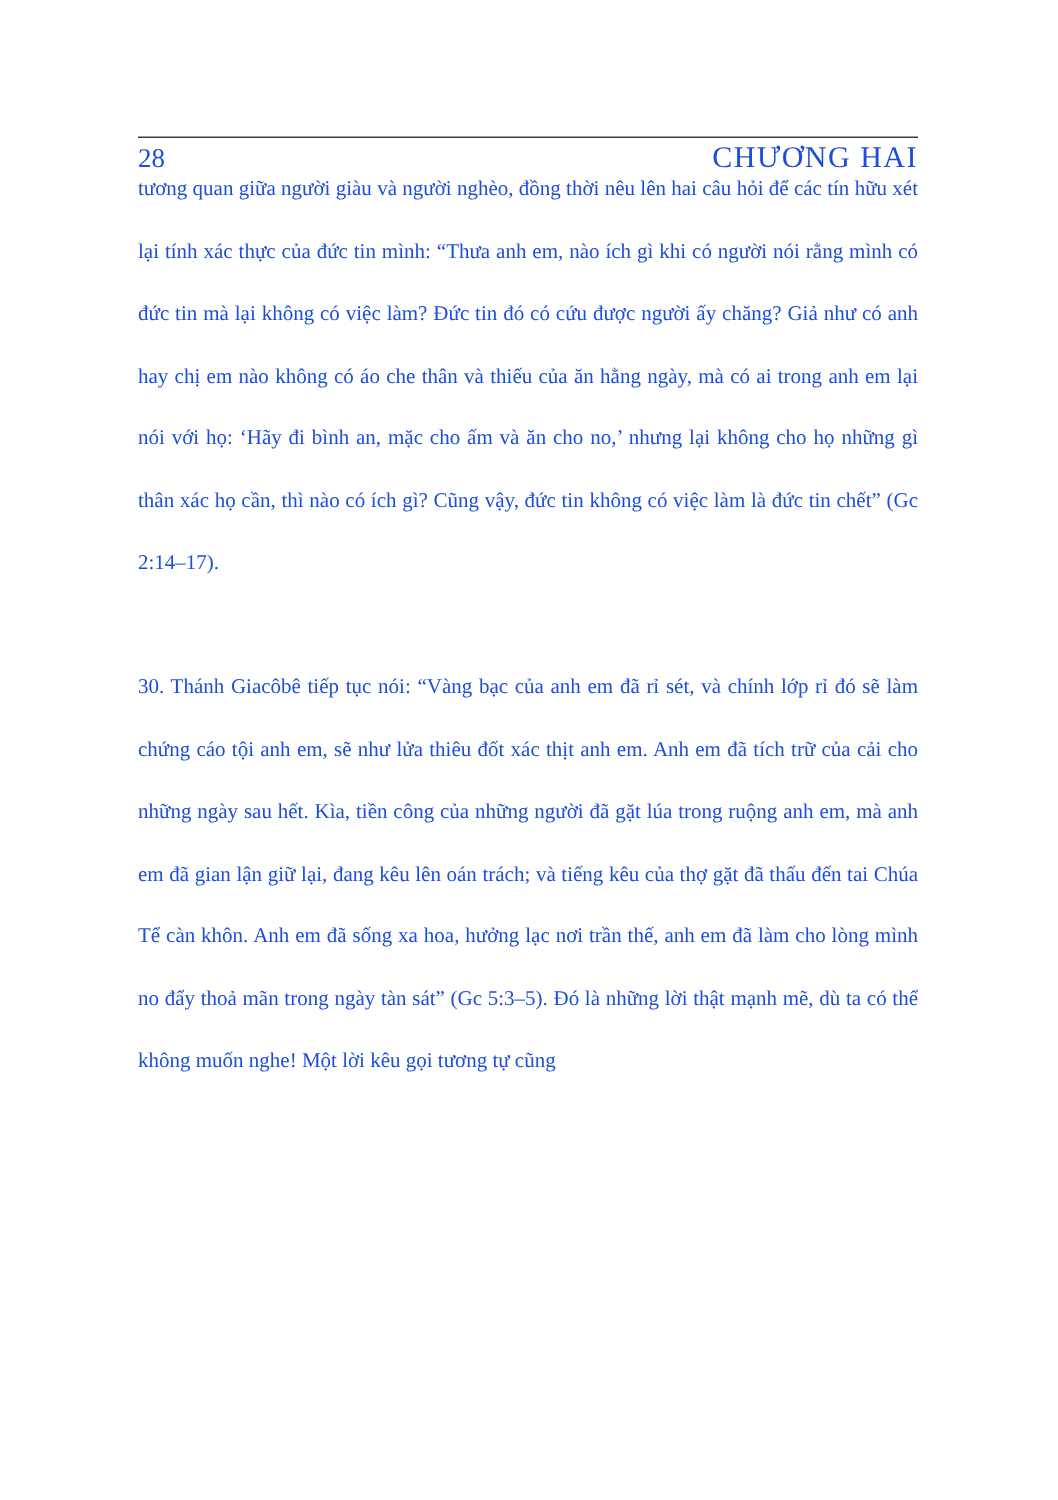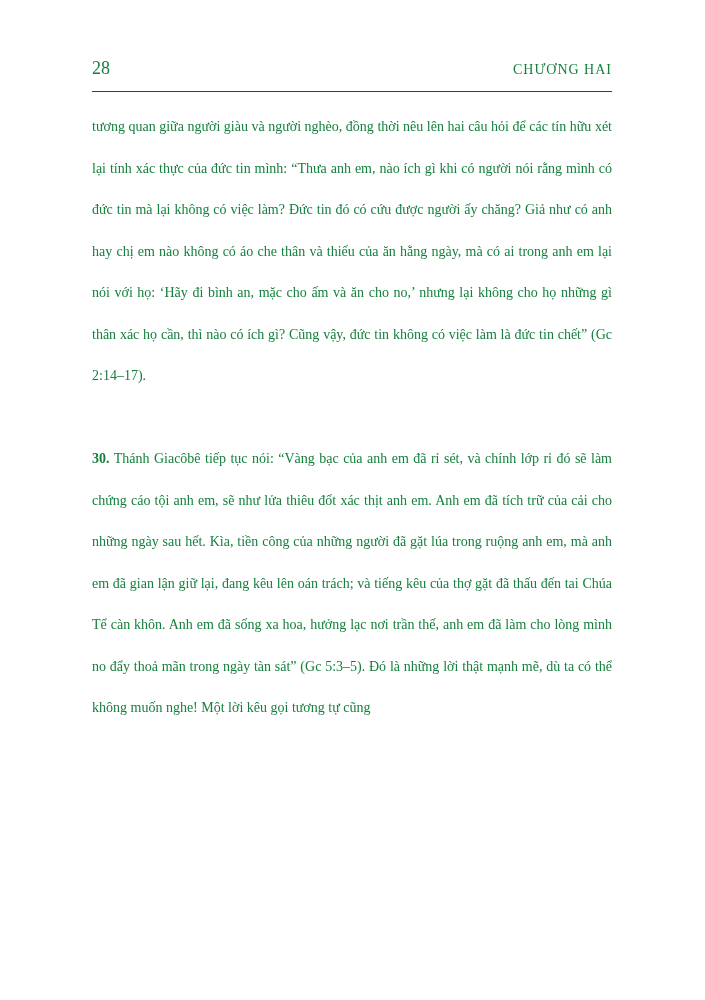--- a/index.html
+++ b/index.html
@@ -7,38 +7,39 @@
     margin: 0;
     padding: 0;
     background: #ffffff;
   }
   .page {
     position: relative;
     width: 705px;
     height: 768px;
     background: #ffffff;
     font-family: "Liberation Serif", serif;
-    color: #15803d;
+    color: #1d4ed8;
     overflow: hidden;
   }
   .page-header {
     position: absolute;
     left: 92px;
     right: 93px;
     top: 58px;
     display: flex;
     justify-content: space-between;
     align-items: baseline;
   }
   .page-number {
     font-size: 18px;
   }
   .chapter-title {
-    font-size: 14px;
+    font-size: 20px;
     letter-spacing: 1px;
+    margin-top: 36px;
   }
   .header-rule {
     position: absolute;
     left: 92px;
     right: 93px;
     top: 91px;
     height: 0;
     border: none;
     border-top: 1.5px solid #3c3c3c;
     margin: 0;
@@ -49,21 +50,21 @@
     width: 520px;
     top: 106px;
   }
   .page-body p {
     font-size: 14px;
     line-height: 41.5px;
     text-align: justify;
     margin: 0 0 41.5px 0;
   }
   .section-number {
-    font-weight: 700;
+    font-weight: 400;
   }
 </style>
 </head>
 <body>
 
 <div class="page">
 
   <header class="page-header">
     <span class="page-number">28</span>
     <span class="chapter-title">CHƯƠNG HAI</span>

